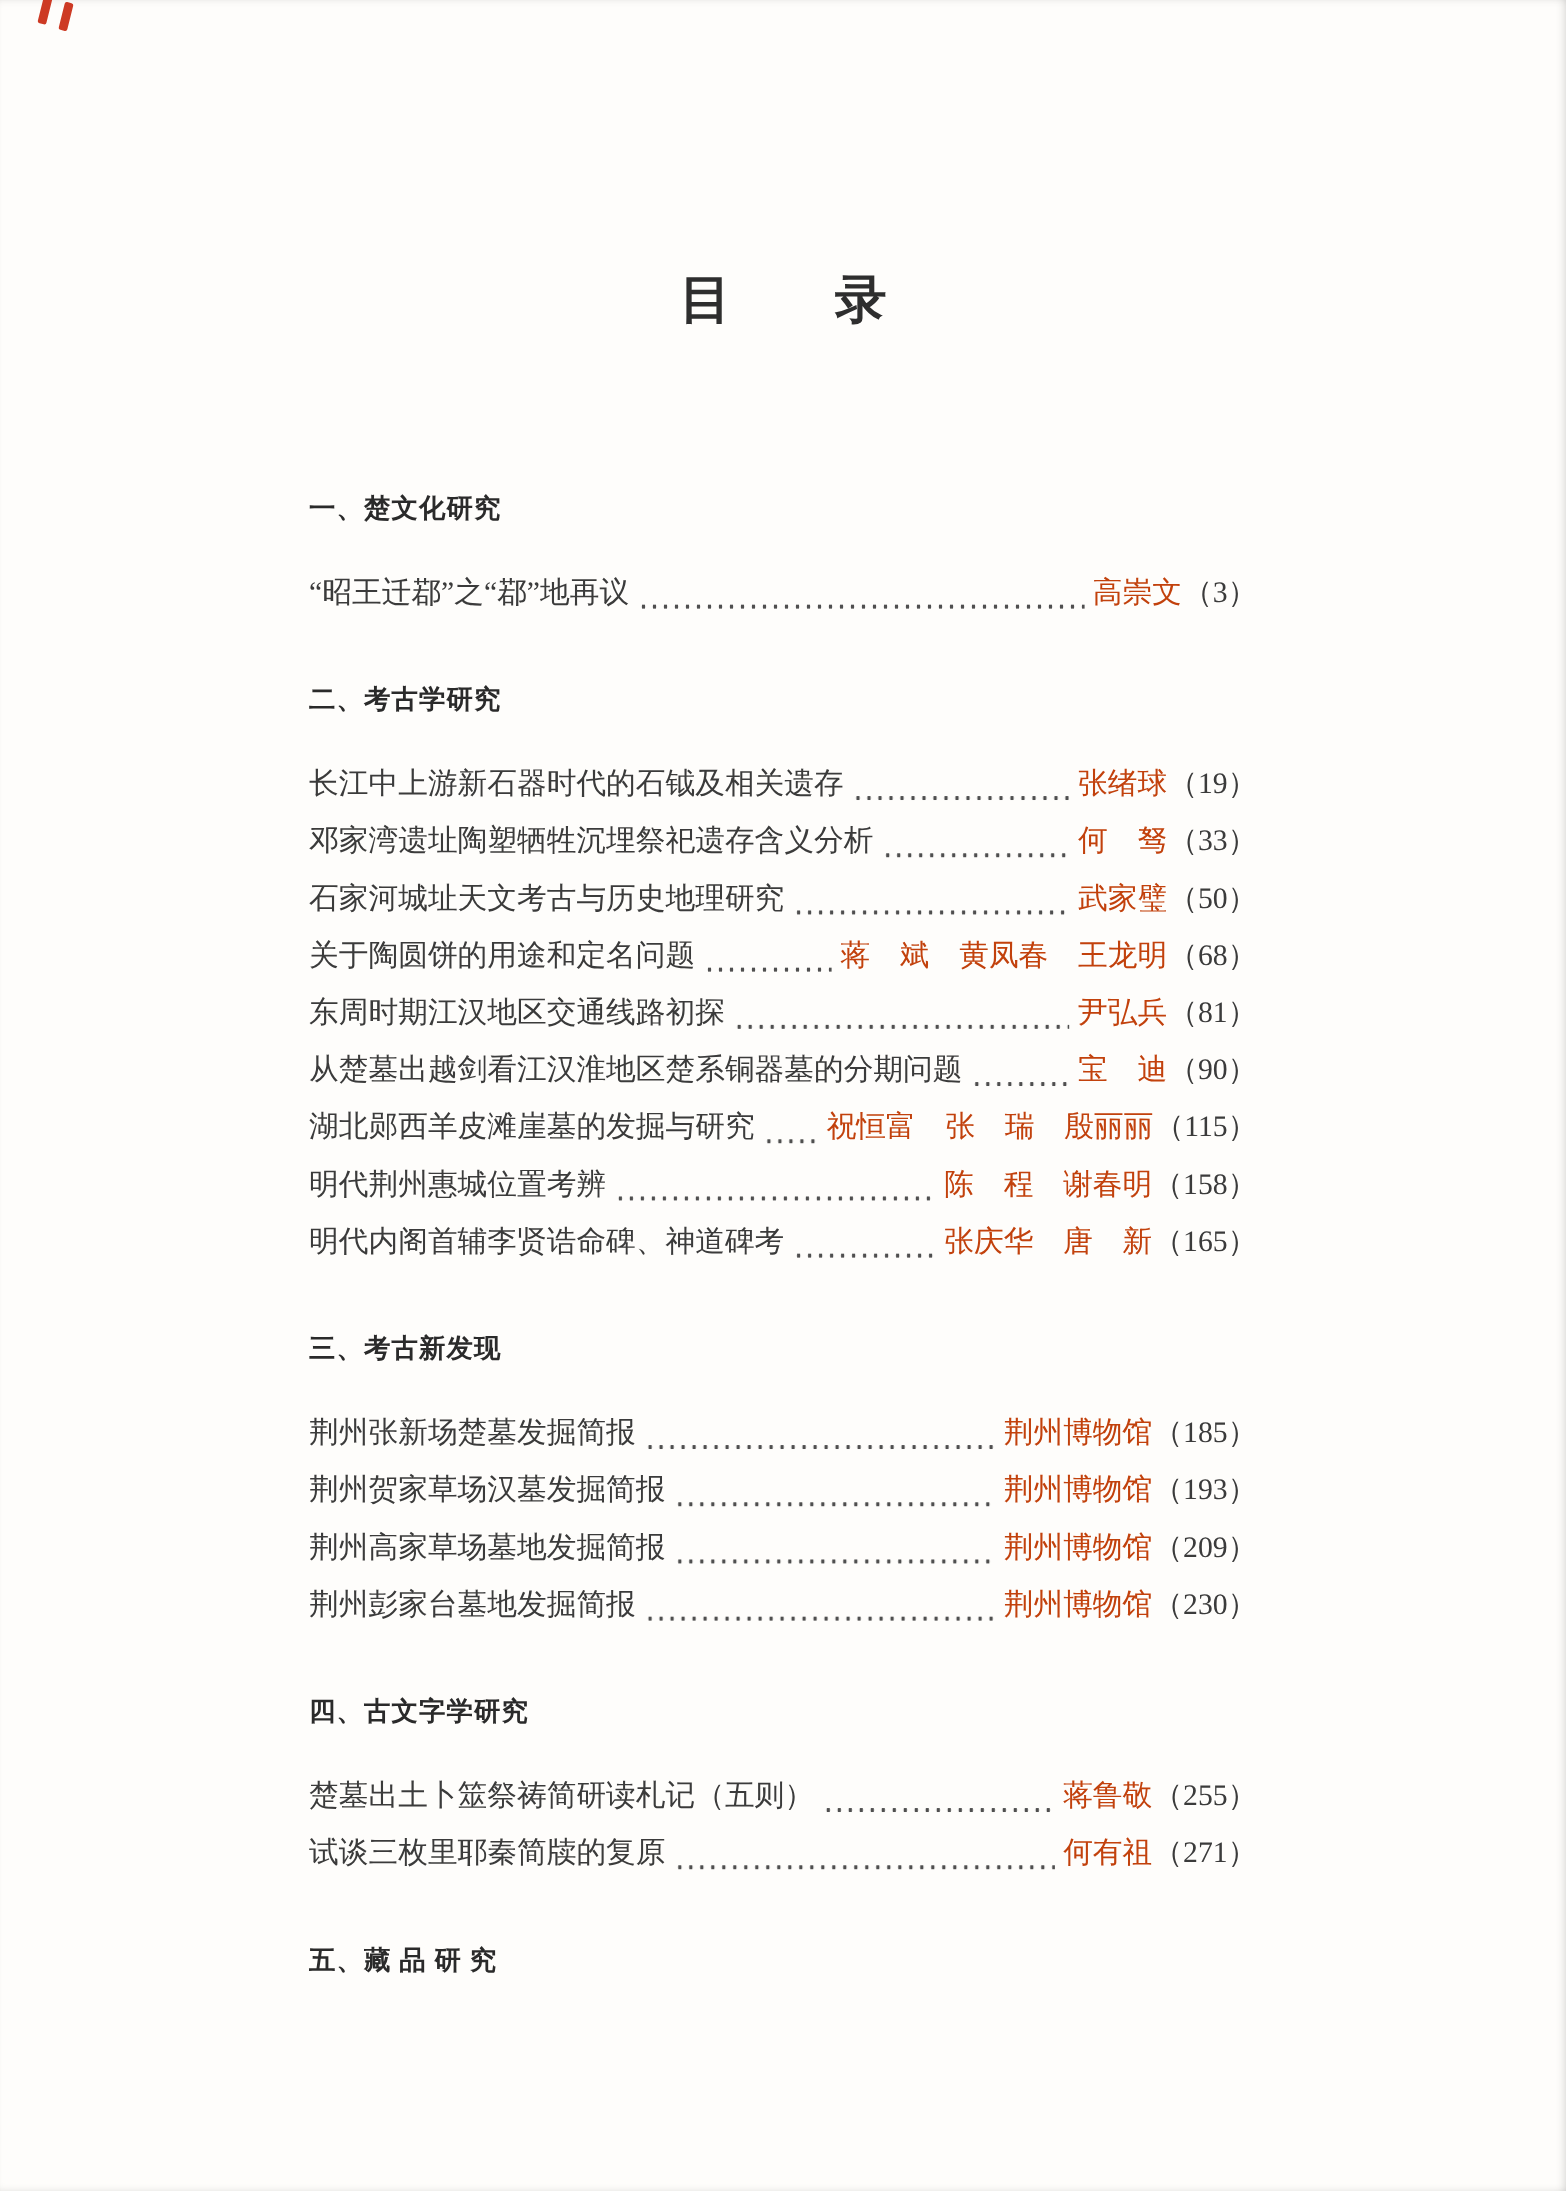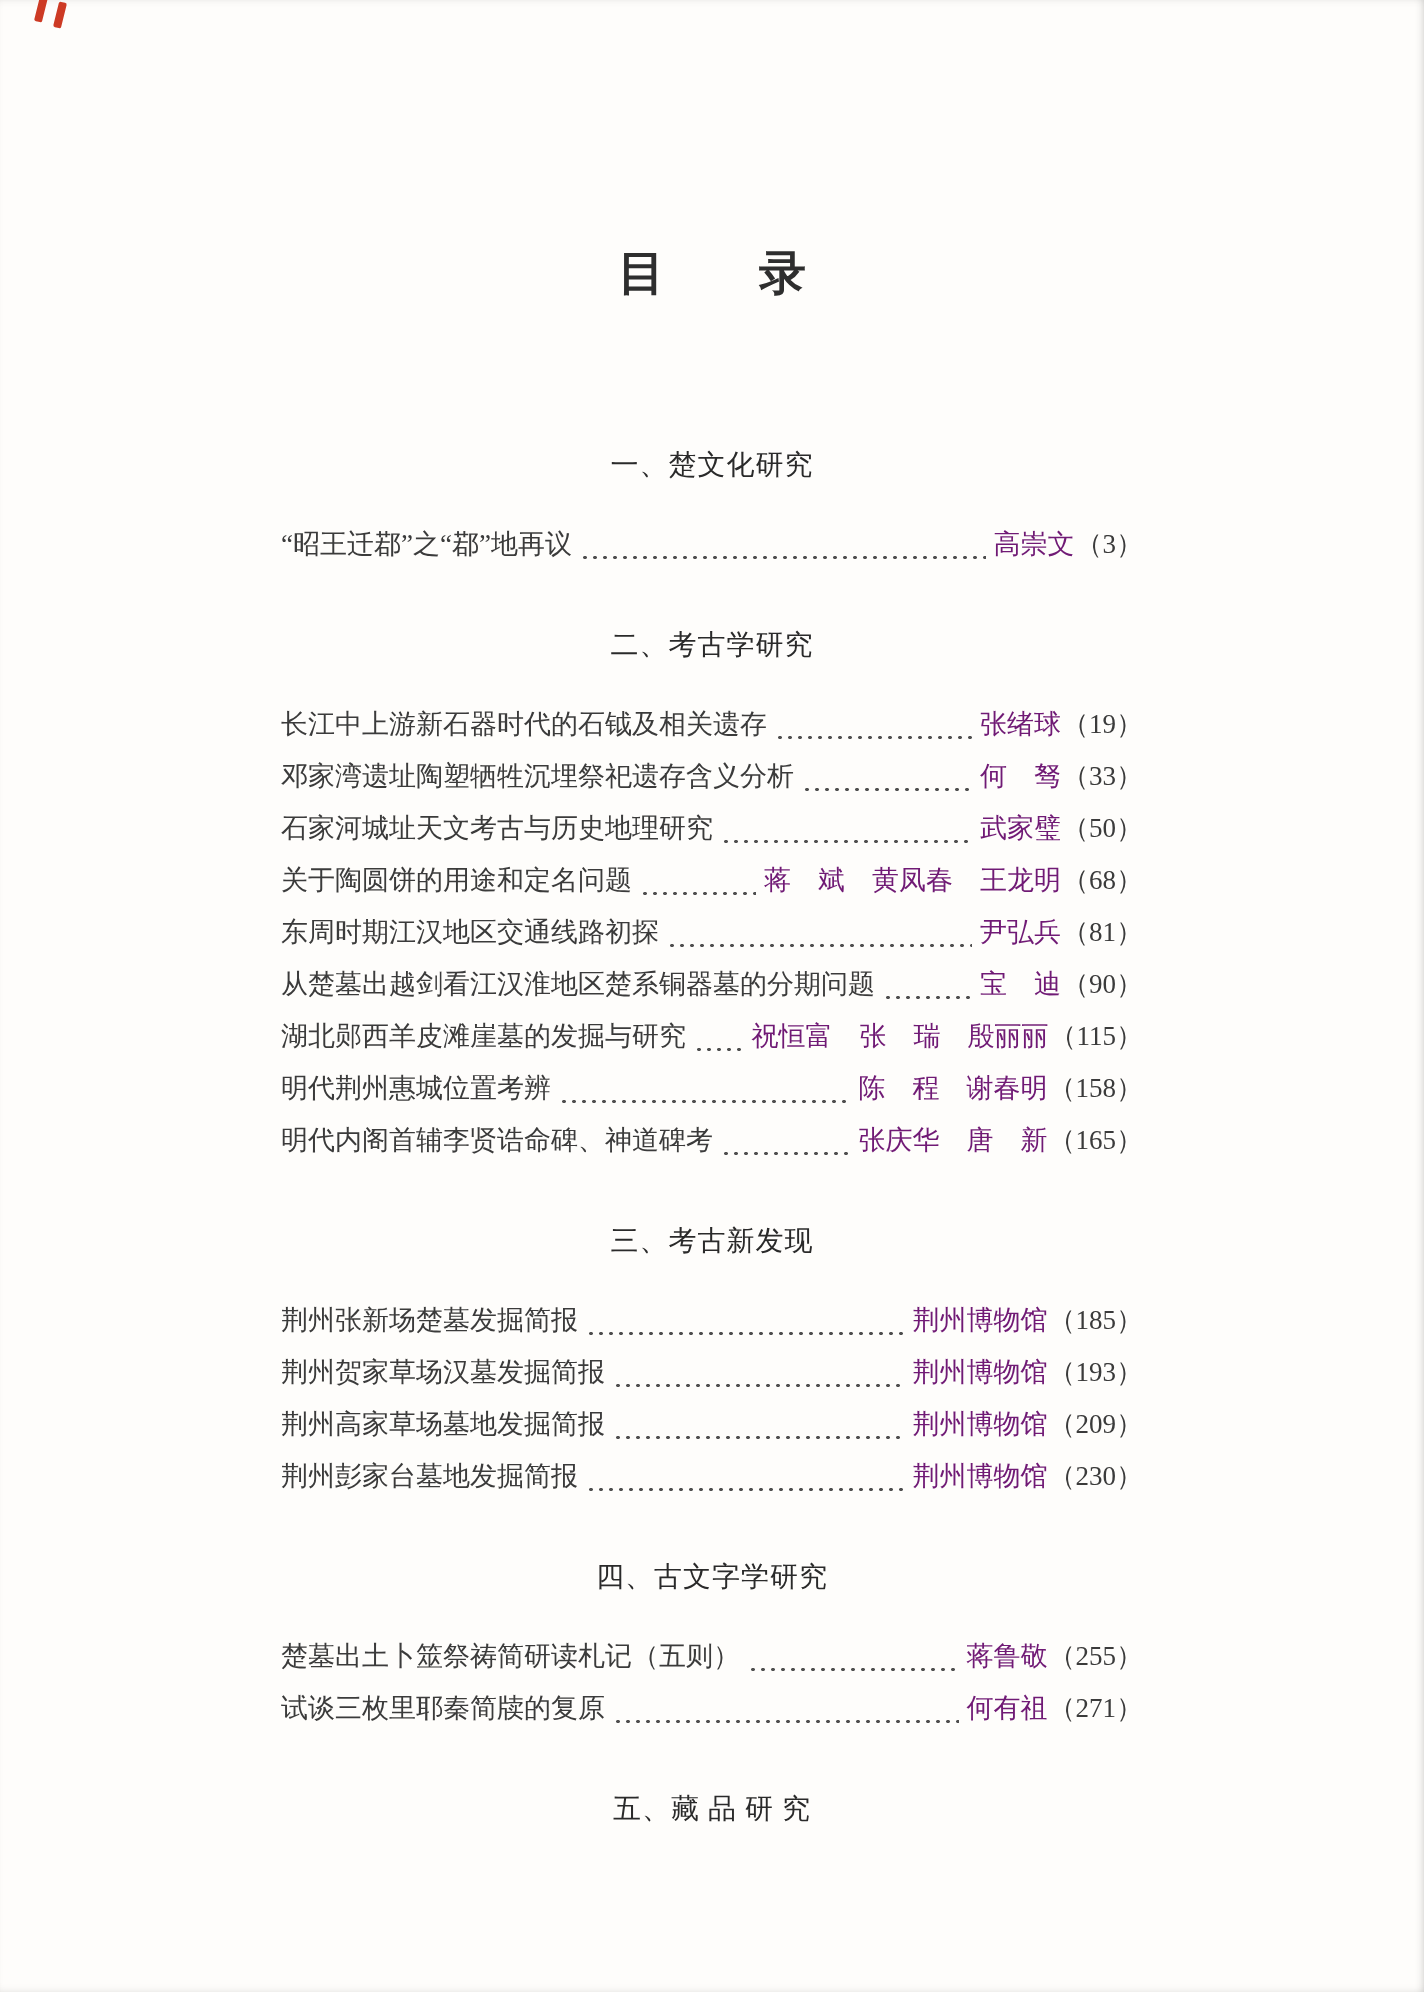--- a/index.html
+++ b/index.html
@@ -16,42 +16,41 @@
   .scan-mark{position:absolute;border-radius:2px;}
   .scan-mark.m1{left:37px;top:-4px;width:8px;height:26px;transform:rotate(14deg);}
   .scan-mark.m2{left:56px;top:2px;width:8px;height:26px;transform:rotate(14deg);}
   .content{width:862px;margin:0 auto;padding-top:248px;}
   .doc-title{
     text-align:center;
     font-size:47px;font-weight:700;color:#2e2e2e;
     line-height:1.1;
   }
   .section-heading{
-    text-align:center;
-    font-size:28px;font-weight:400;color:#2a2a2a;
+    font-size:24px;font-weight:700;color:#2a2a2a;
     margin-top:64px;margin-bottom:26px;
     letter-spacing:1px;
   }
   .section-heading.first{margin-top:146px;}
   .section:last-child .entry{margin-top:112px;}
   .entry{
     display:flex;align-items:flex-end;
     height:52px;
     font-size:27px;
   }
   .entry .t{white-space:nowrap;color:#3b3b3b;}
   .entry .dots{
     flex:1;height:9px;min-width:18px;
     margin:0 8px 0 6px;
     background-image:radial-gradient(circle,#4f4f4f 1.7px,transparent 1.9px);
     background-size:10px 9px;
     background-repeat:repeat-x;
     background-position:2px 45%;
   }
-  .entry .a{white-space:nowrap;color:#701a75;}
+  .entry .a{white-space:nowrap;color:#c2410c;}
   .entry .p{white-space:nowrap;color:#3b3b3b;margin-left:1px;}
 </style>
 </head>
 <body>
 
 <div class="page">
 
   <div class="scan-mark m1" style="background: rgb(205, 58, 36);"></div>
   <div class="scan-mark m2" style="background: rgb(205, 58, 36);"></div>
 

